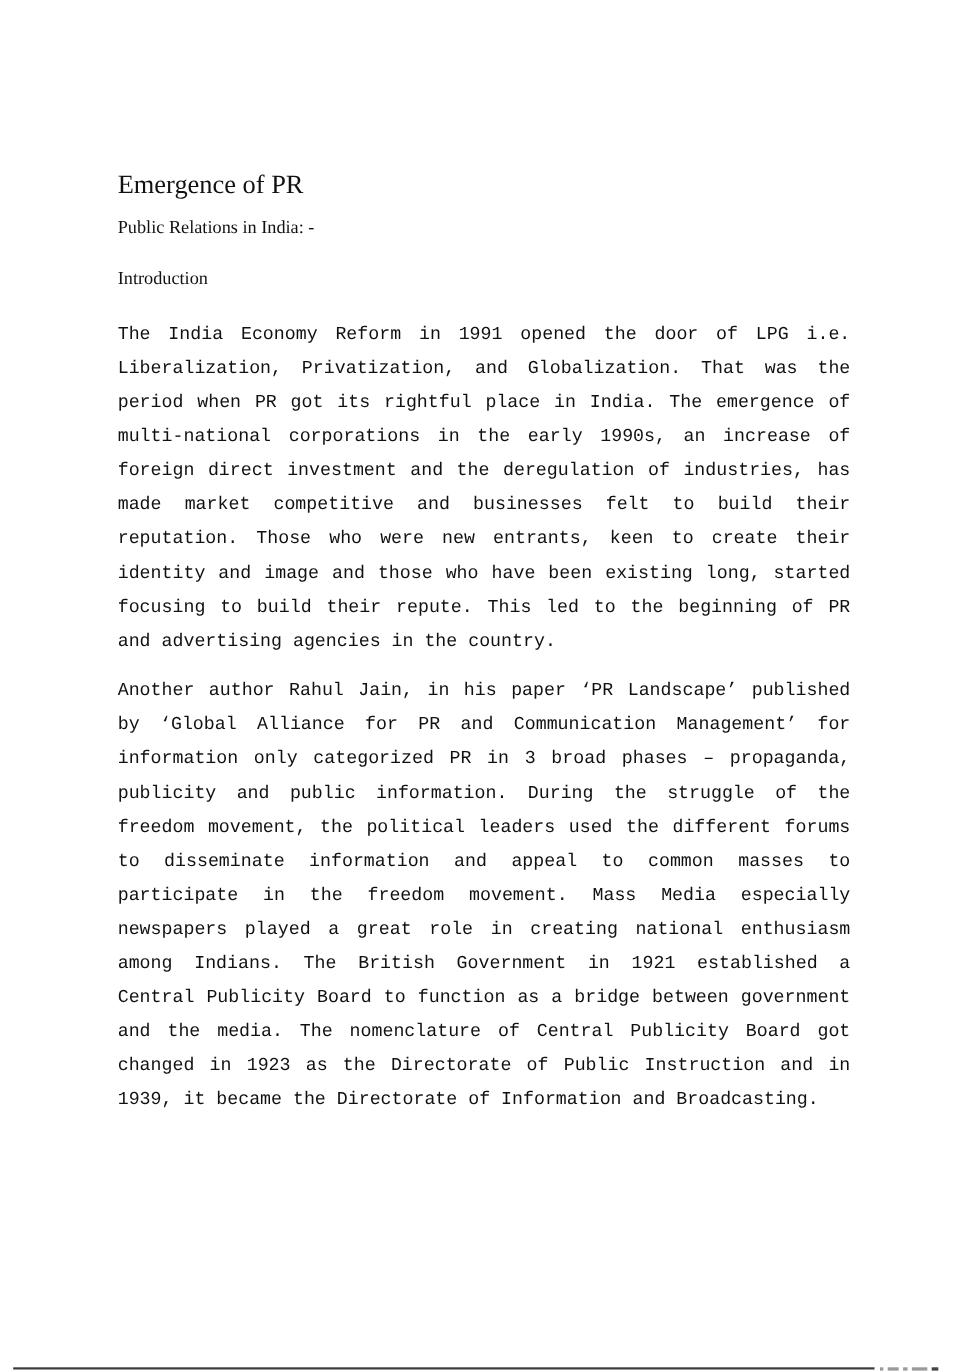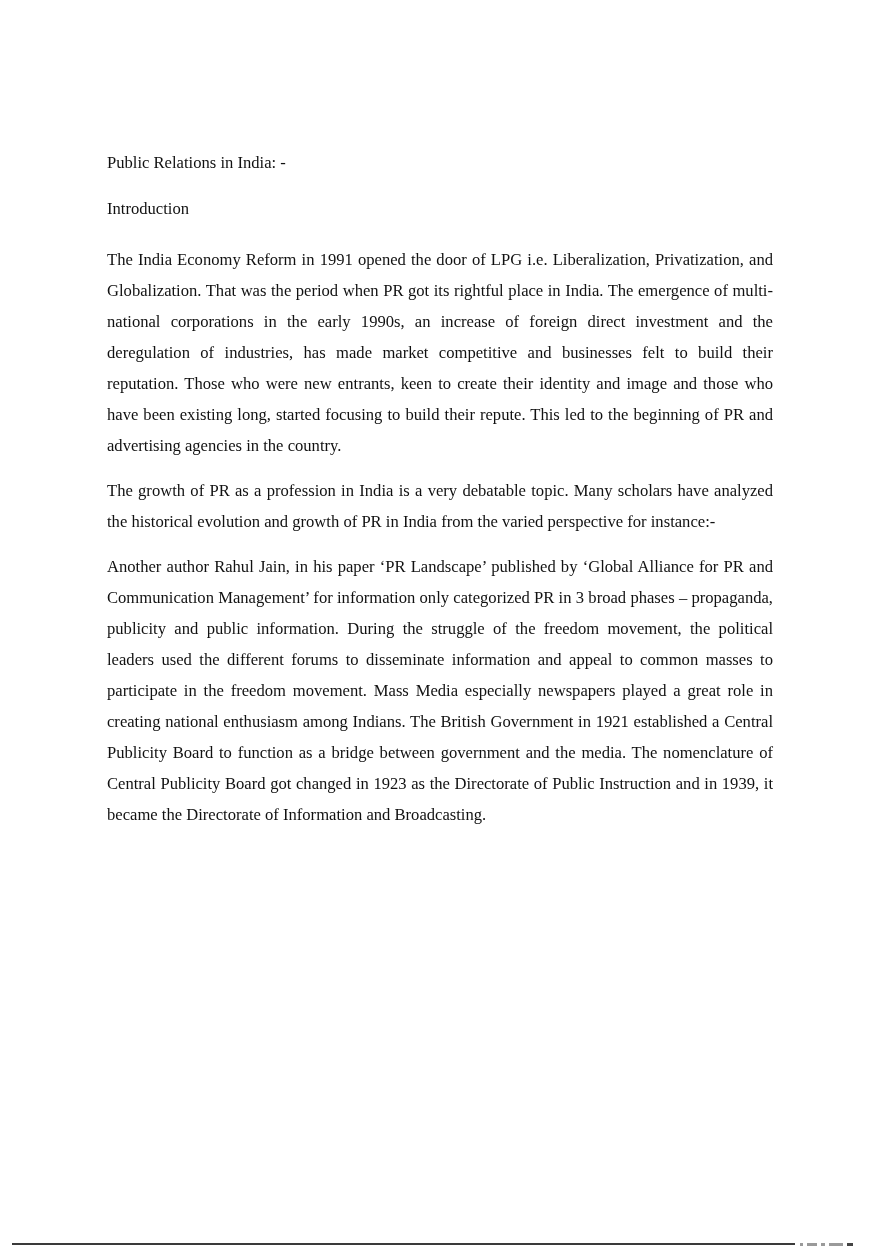--- a/index.html
+++ b/index.html
@@ -38,20 +38,21 @@
       font-size: 16.6px;
       line-height: 22px;
       margin: 0 0 24px 0;
     }
     .para {
       font-size: 16.6px;
       line-height: 31px;
       margin: 0 0 14px 0;
       text-align: justify;
       text-align-last: left;
+      font-family: Liberation Mono, monospace;
     }
     .bottom-rule {
       position: absolute;
       left: 12px;
       top: 1243px;
       width: 783px;
       height: 2px;
       background: #3a3a3a;
     }
     .footer-fragment {
@@ -68,24 +69,24 @@
       display: inline-block;
       height: 3px;
       background: #9a9a9a;
     }
   </style>
 </head>
 <body>
 
 <div class="page">
   <div class="content">
+    <h1 class="title">Emergence of PR</h1>
     <p class="subhead">Public Relations in India: -</p>
     <p class="subhead">Introduction</p>
     <p class="para">The India Economy Reform in 1991 opened the door of LPG i.e. Liberalization, Privatization, and Globalization. That was the period when PR got its rightful place in India. The emergence of multi-national corporations in the early 1990s, an increase of foreign direct investment and the deregulation of industries, has made market competitive and businesses felt to build their reputation. Those who were new entrants, keen to create their identity and image and those who have been existing long, started focusing to build their repute. This led to the beginning of PR and advertising agencies in the country.</p>
-    <p class="para">The growth of PR as a profession in India is a very debatable topic. Many scholars have analyzed the historical evolution and growth of PR in India from the varied perspective for instance:-</p>
     <p class="para">Another author Rahul Jain, in his paper ‘PR Landscape’ published by ‘Global Alliance for PR and Communication Management’ for information only categorized PR in 3 broad phases – propaganda, publicity and public information. During the struggle of the freedom movement, the political leaders used the different forums to disseminate information and appeal to common masses to participate in the freedom movement. Mass Media especially newspapers played a great role in creating national enthusiasm among Indians. The British Government in 1921 established a Central Publicity Board to function as a bridge between government and the media. The nomenclature of Central Publicity Board got changed in 1923 as the Directorate of Public Instruction and in 1939, it became the Directorate of Information and Broadcasting.</p>
   </div>
 
   <div class="bottom-rule"></div>
   <div class="footer-fragment">
     <span style="width:3px"></span>
     <span style="width:10px"></span>
     <span style="width:4px"></span>
     <span style="width:14px"></span>
     <span style="width:6px; background:#444"></span>

